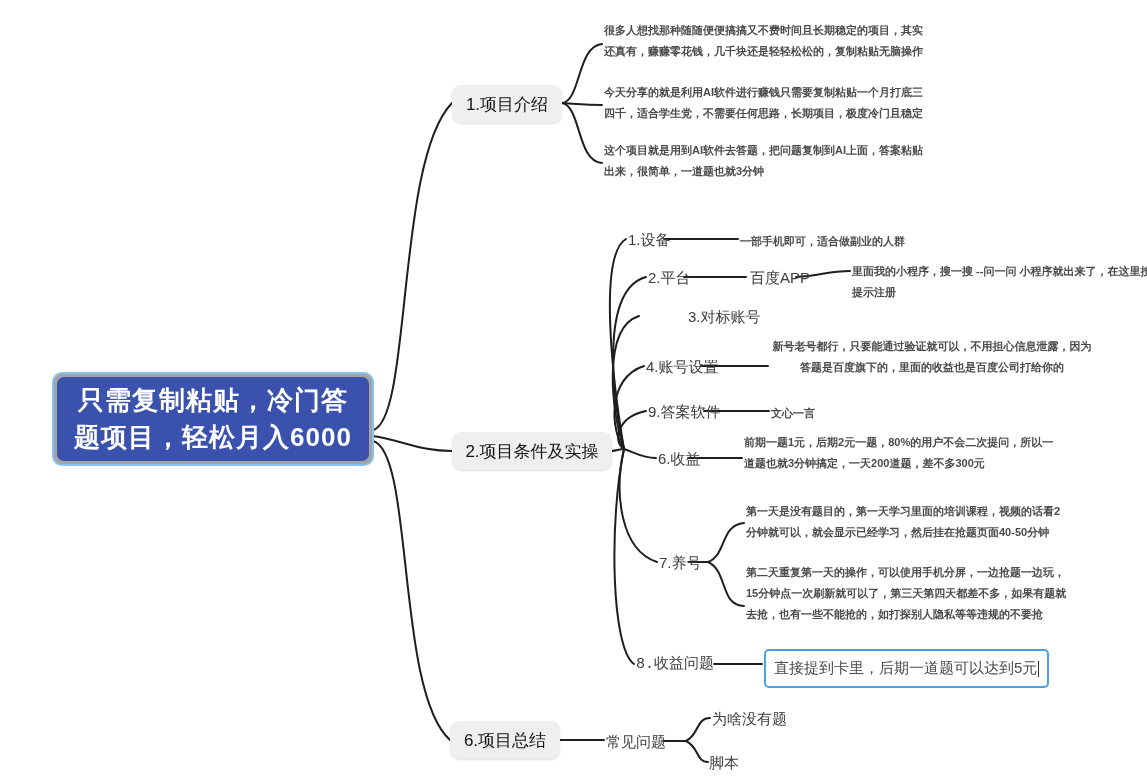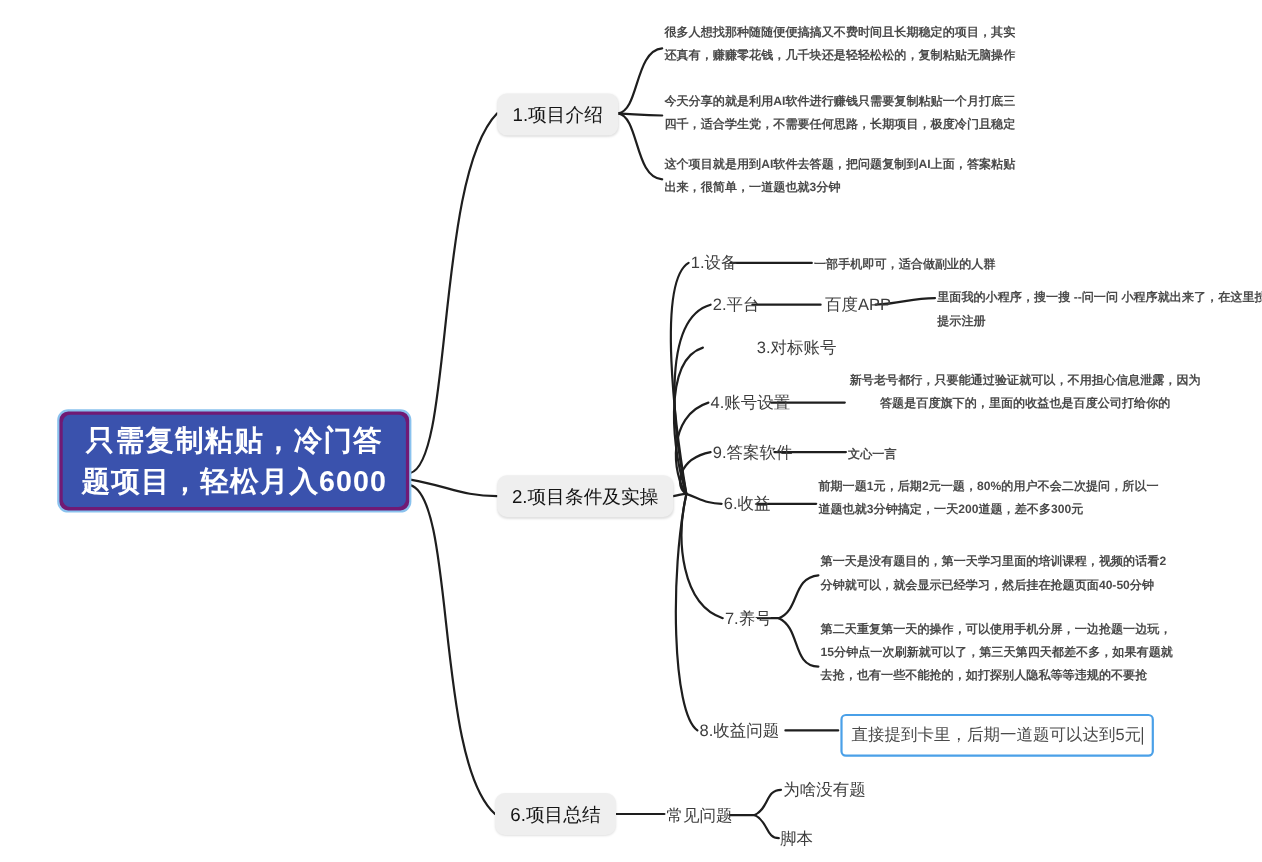--- a/index.html
+++ b/index.html
@@ -6,21 +6,21 @@
   #canvas{
     position:relative;
     width:1147px;height:784px;
     background:#ffffff;
     overflow:hidden;
     font-family:"Liberation Sans","DejaVu Sans",sans-serif;
   }
   #wires{position:absolute;left:0;top:0;width:1147px;height:784px;}
   .root-ring{
     position:absolute;left:52px;top:372px;width:312px;
-    border:2px solid #8ac2ee;border-radius:10px;padding:3px;background:#701a75;
+    border:2px solid #8ac2ee;border-radius:10px;padding:3px;background:#a3a3a3;
     box-sizing:content-box;
   }
   .root-box{
     background:#3a52ad;border-radius:7px;color:#ffffff;
     font-size:26px;font-weight:bold;text-align:center;
     line-height:37px;padding:5px 8px;letter-spacing:1px;
   }
   .gnode{
     position:absolute;height:38px;background:#efefef;border-radius:9px;
     display:flex;align-items:center;justify-content:center;
@@ -115,21 +115,21 @@
   <div class="sublabel" style="left:648px;top:403px;">9.答案软件</div>
   <div class="note" style="left:771px;top:403px;white-space:nowrap;">文心一言</div>
 
   <div class="sublabel" style="left:658px;top:450px;">6.收益</div>
   <div class="note" style="left:744px;top:432px;width:316px;">前期一题1元，后期2元一题，80%的用户不会二次提问，所以一道题也就3分钟搞定，一天200道题，差不多300元</div>
 
   <div class="sublabel" style="left:659px;top:554px;">7.养号</div>
   <div class="note" style="left:746px;top:501px;width:324px;">第一天是没有题目的，第一天学习里面的培训课程，视频的话看2分钟就可以，就会显示已经学习，然后挂在抢题页面40-50分钟</div>
   <div class="note" style="left:746px;top:562px;width:324px;">第二天重复第一天的操作，可以使用手机分屏，一边抢题一边玩，15分钟点一次刷新就可以了，第三天第四天都差不多，如果有题就去抢，也有一些不能抢的，如打探别人隐私等等违规的不要抢</div>
 
-  <div class="sublabel" style="left:636px;top:656px;">8.收益问题</div>
+  <div class="sublabel" style="left:636px;top:656px;font-family:Liberation Mono, monospace;">8.收益问题</div>
   <div class="edit-box">
     <span>直接提到卡里，后期一道题可以达到5元</span>
       <span class="caret"></span>
   </div>
 
   <div class="sublabel" style="left:606px;top:733px;">常见问题</div>
   <div class="sublabel" style="left:712px;top:710px;">为啥没有题</div>
   <div class="sublabel" style="left:709px;top:754px;">脚本</div>
 
 </div>

